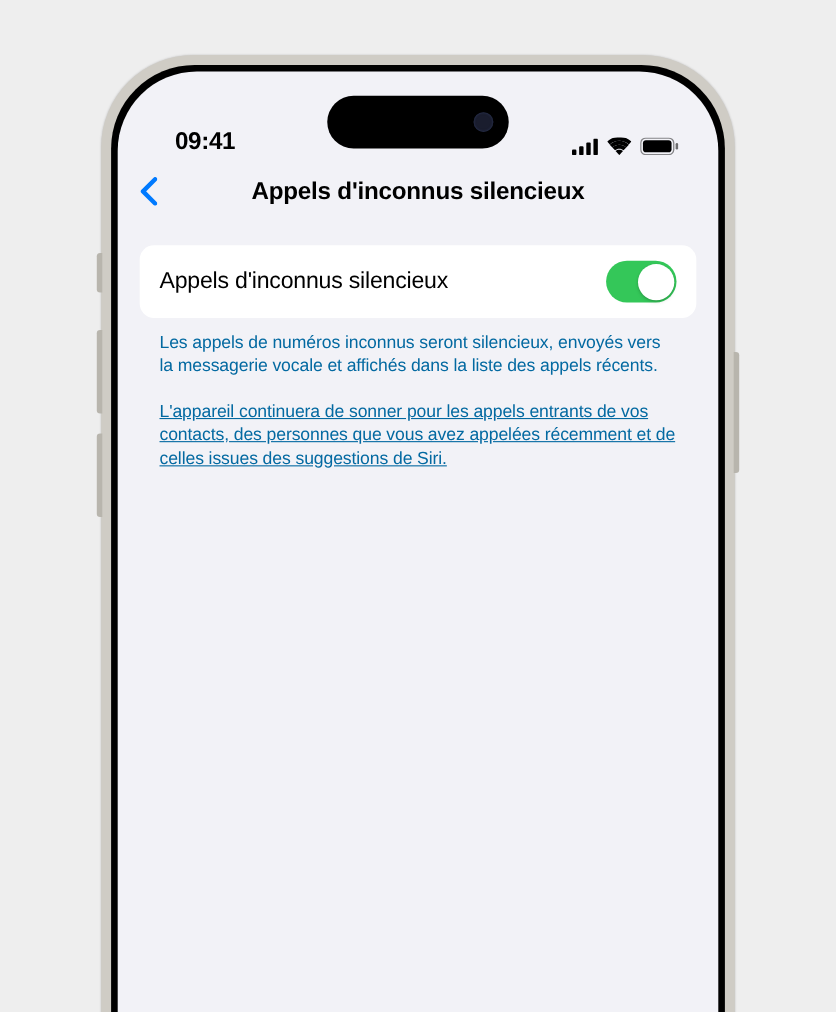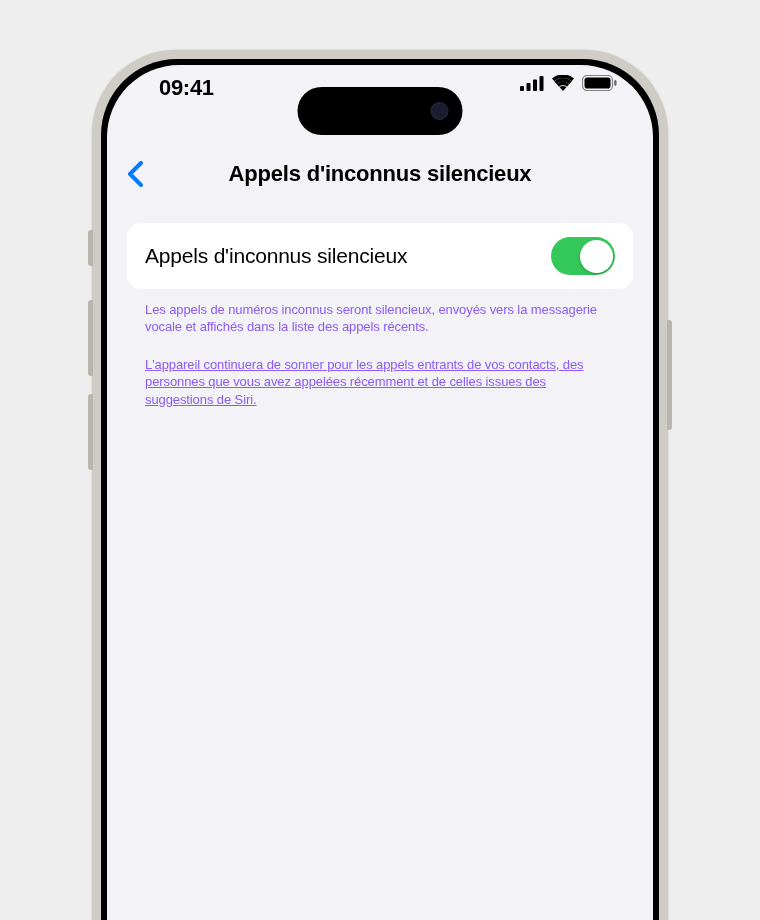--- a/index.html
+++ b/index.html
@@ -85,21 +85,21 @@
       border-radius: 50%;
       box-shadow: inset 0 0 2px rgba(80,100,160,0.5);
     }
     .status-bar {
       position: absolute;
       top: 0;
       left: 0;
       right: 0;
       height: 76px;
       display: flex;
-      align-items: flex-start;
+      align-items: flex-end;
       justify-content: space-between;
       padding: 10px 36px 0 52px;
       z-index: 5;
     }
     .status-time {
       font-size: 22px;
       font-weight: 600;
       color: #000;
       letter-spacing: -0.3px;
     }
@@ -172,23 +172,23 @@
       top: 2.5px;
       right: 2.5px;
       width: 33px;
       height: 33px;
       background: #fff;
       border-radius: 50%;
       box-shadow: 0 1px 2px rgba(0,0,0,0.18), 0 2px 4px rgba(0,0,0,0.08);
     }
     .footer-text {
       padding: 12px 18px 0 18px;
-      font-size: 13px;
+      font-size: 16px;
       line-height: 1.34;
-      color: #8b5cf6;
+      color: #0369a1;
       letter-spacing: -0.1px;
     }
     .footer-text p + p {
       margin-top: 20px;
       text-decoration: underline;
     }
   </style>
 </head>
 <body>
 

